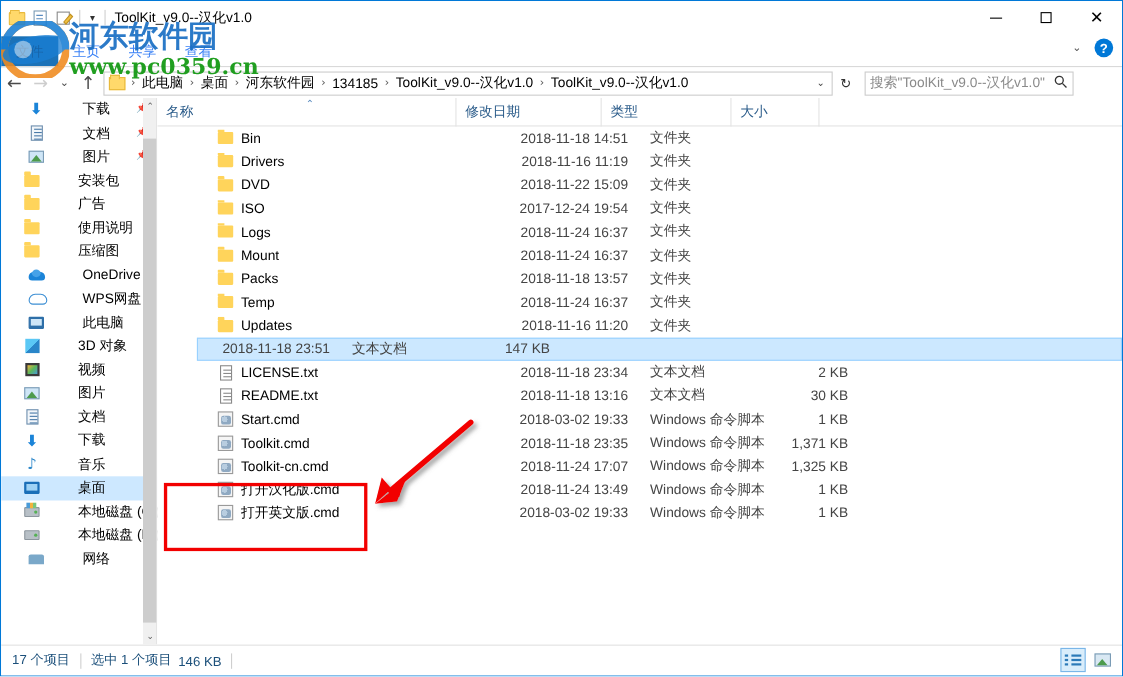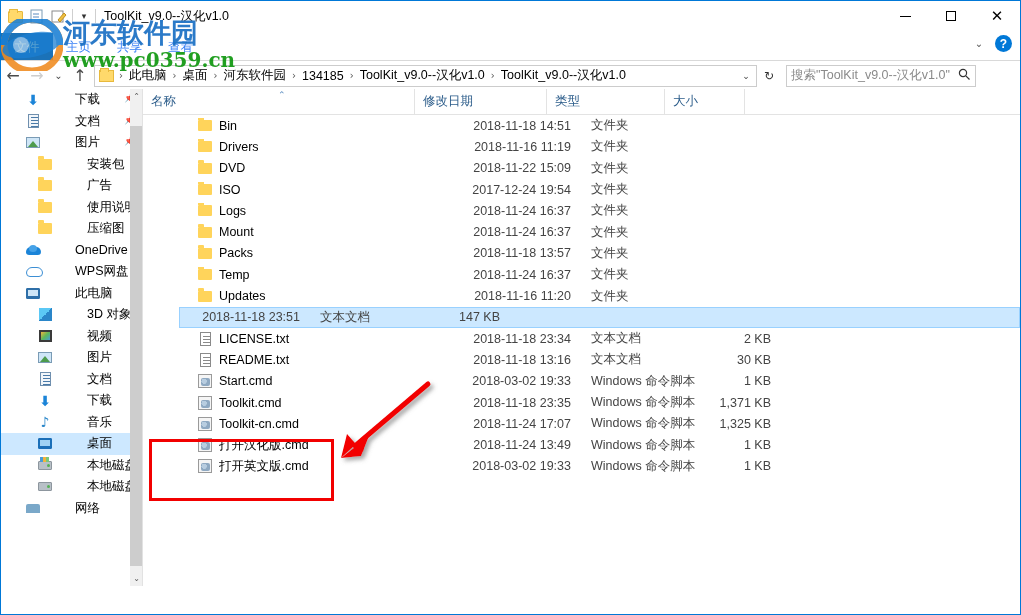--- a/index.html
+++ b/index.html
@@ -60,21 +60,21 @@
 
   
   #ribbon {
     position: absolute; left: 0; top: 30px;
     width: 1019px; height: 30px;
     background: #ffffff;
     display: flex; align-items: flex-end;
   }
   #file-tab {
     width: 52px; height: 28px;
-    background: #1b72b8; color: #fef9c3;
+    background: #1b72b8; color: #0f172a;
     display: flex; align-items: center; justify-content: center;
     font-size: 12.5px;
   }
   .rtab {
     height: 28px; padding: 0 13px;
     display: flex; align-items: center;
     font-size: 12.5px; color: #3b82f6;
   }
   #ribbon-right {
     position: absolute; right: 2px; top: 4px;
@@ -169,21 +169,21 @@
     width: 142px; height: 497px;
     background: #fff; position: relative;
     overflow: hidden;
   }
   .nav-item {
     height: 21.5px; display: flex; align-items: center;
     padding-left: 24px; position: relative;
     font-size: 12.5px; color: #000;
   }
   .nav-item.indent1 { padding-left: 24px; }
-  .nav-item.indent2 { padding-left: 36px; }
+  .nav-item.indent2 { padding-left: 20px; }
   .nav-item.selected { background: #cde8ff; }
   .nav-label { white-space: nowrap; margin-left: 28px; }
   .nav-ico {
     width: 16px; height: 16px; margin-right: 6px;
     flex: none; position: relative;
     display: flex; align-items: center; justify-content: center;
   }
   .pin {
     position: absolute; right: 8px; top: 4px;
     width: 11px; height: 11px; color: #8d8d8d; font-size: 10px;
@@ -883,20 +883,38 @@
         </defs>
         <g filter="url(#ashadow)">
           <line x1="105" y1="10" x2="32" y2="72" stroke="#f20000" stroke-width="5" stroke-linecap="round"></line>
           <polygon points="18,84 44,60 40,78 24,60" fill="#f20000"></polygon>
           <polygon points="18,84 46,62 38,82" fill="#f20000"></polygon>
         </g>
       </svg>
     </div>
   </div>
 
+  <div id="statusbar">
+    <div id="status-left">
+      <span class="st-text">17 个项目</span>
+      <span class="st-sep"></span>
+      <span class="st-text">选中 1 个项目</span>
+      <span style="width:6px;"></span>
+      <span class="st-text">146 KB</span>
+      <span class="st-sep"></span>
+    </div>
+    <div id="status-right">
+      <div class="viewbtn active">
+          <span class="vb-details"></span>
+        </div>
+      <div class="viewbtn">
+          <span class="vb-icons"></span>
+        </div>
+    </div>
+  </div>
 
   <div id="watermark">
     <svg id="wm-logo" viewBox="0 0 62 52">
       <g opacity="0.88">
         <ellipse cx="31" cy="26" rx="28" ry="26" fill="none" stroke="#f08a1e" stroke-width="7"></ellipse>
         <path d="M3 26 A28 26 0 0 1 59 26" fill="none" stroke="#1a7fd4" stroke-width="7"></path>
         <ellipse cx="31" cy="26" rx="30" ry="12" fill="#1a7fd4" opacity="0.85" transform="rotate(-12 31 26)"></ellipse>
         <circle cx="20" cy="26" r="8" fill="#ffffff" opacity="0.55"></circle>
       </g>
     </svg>

